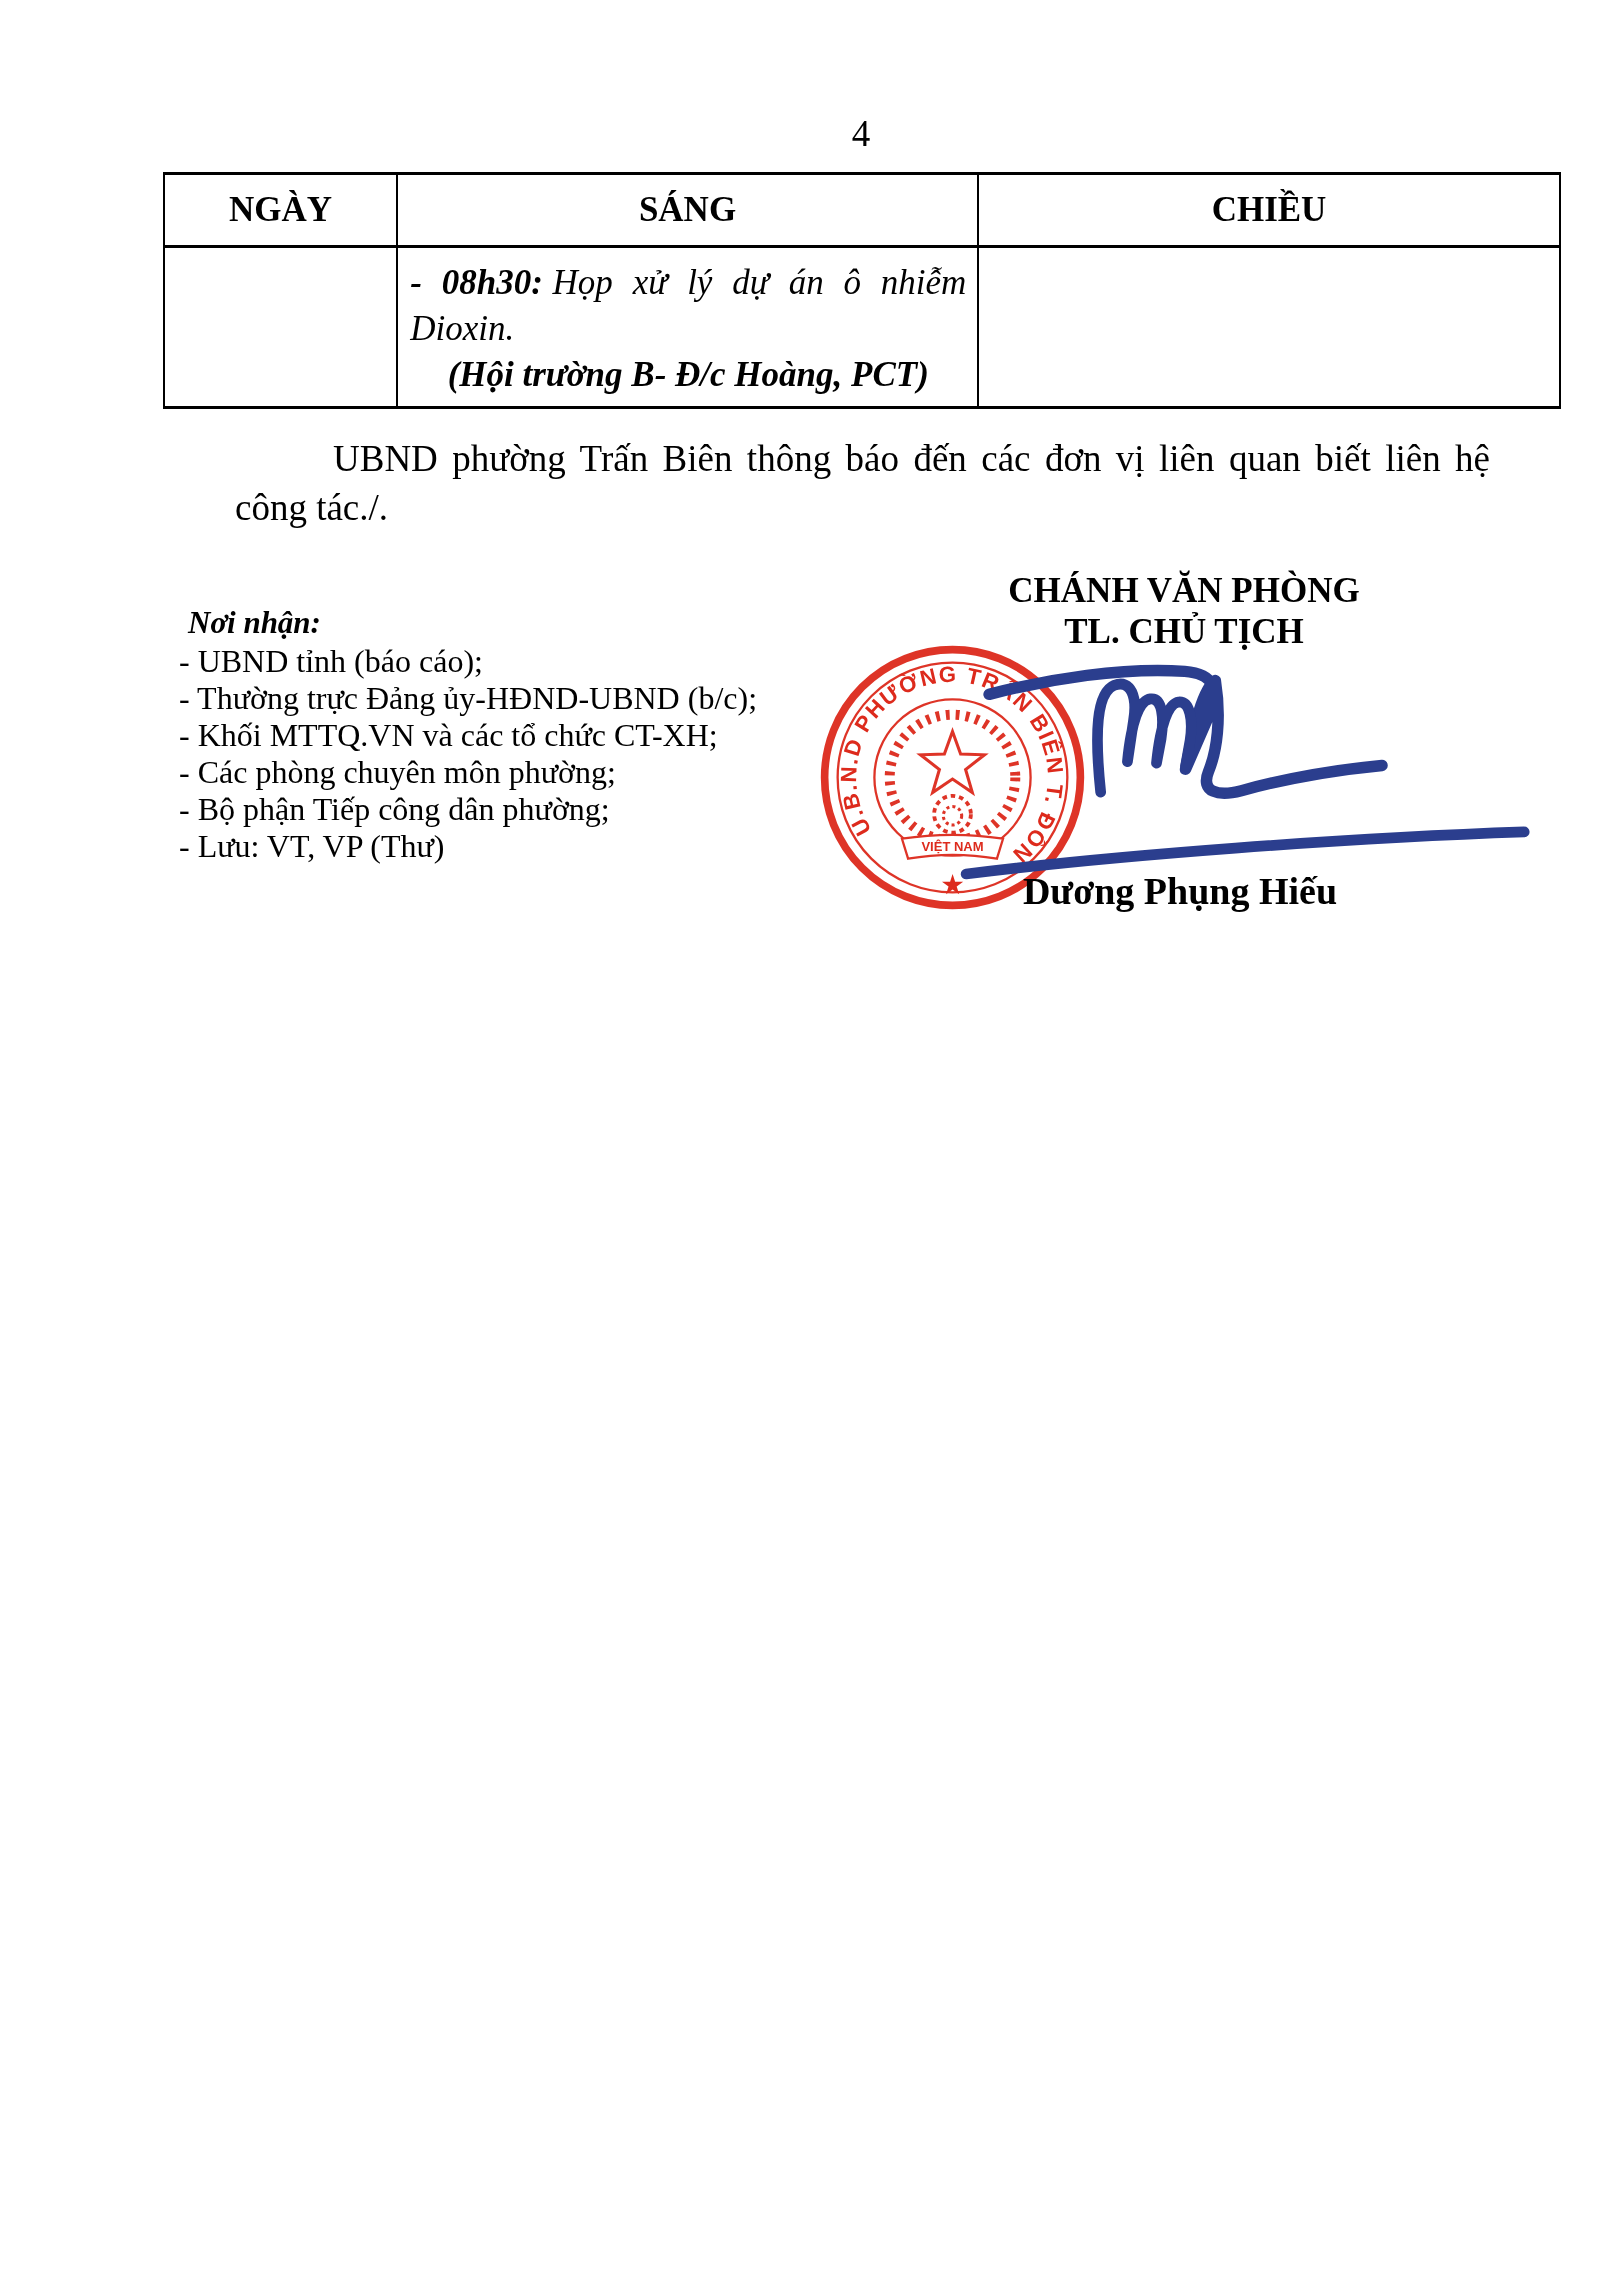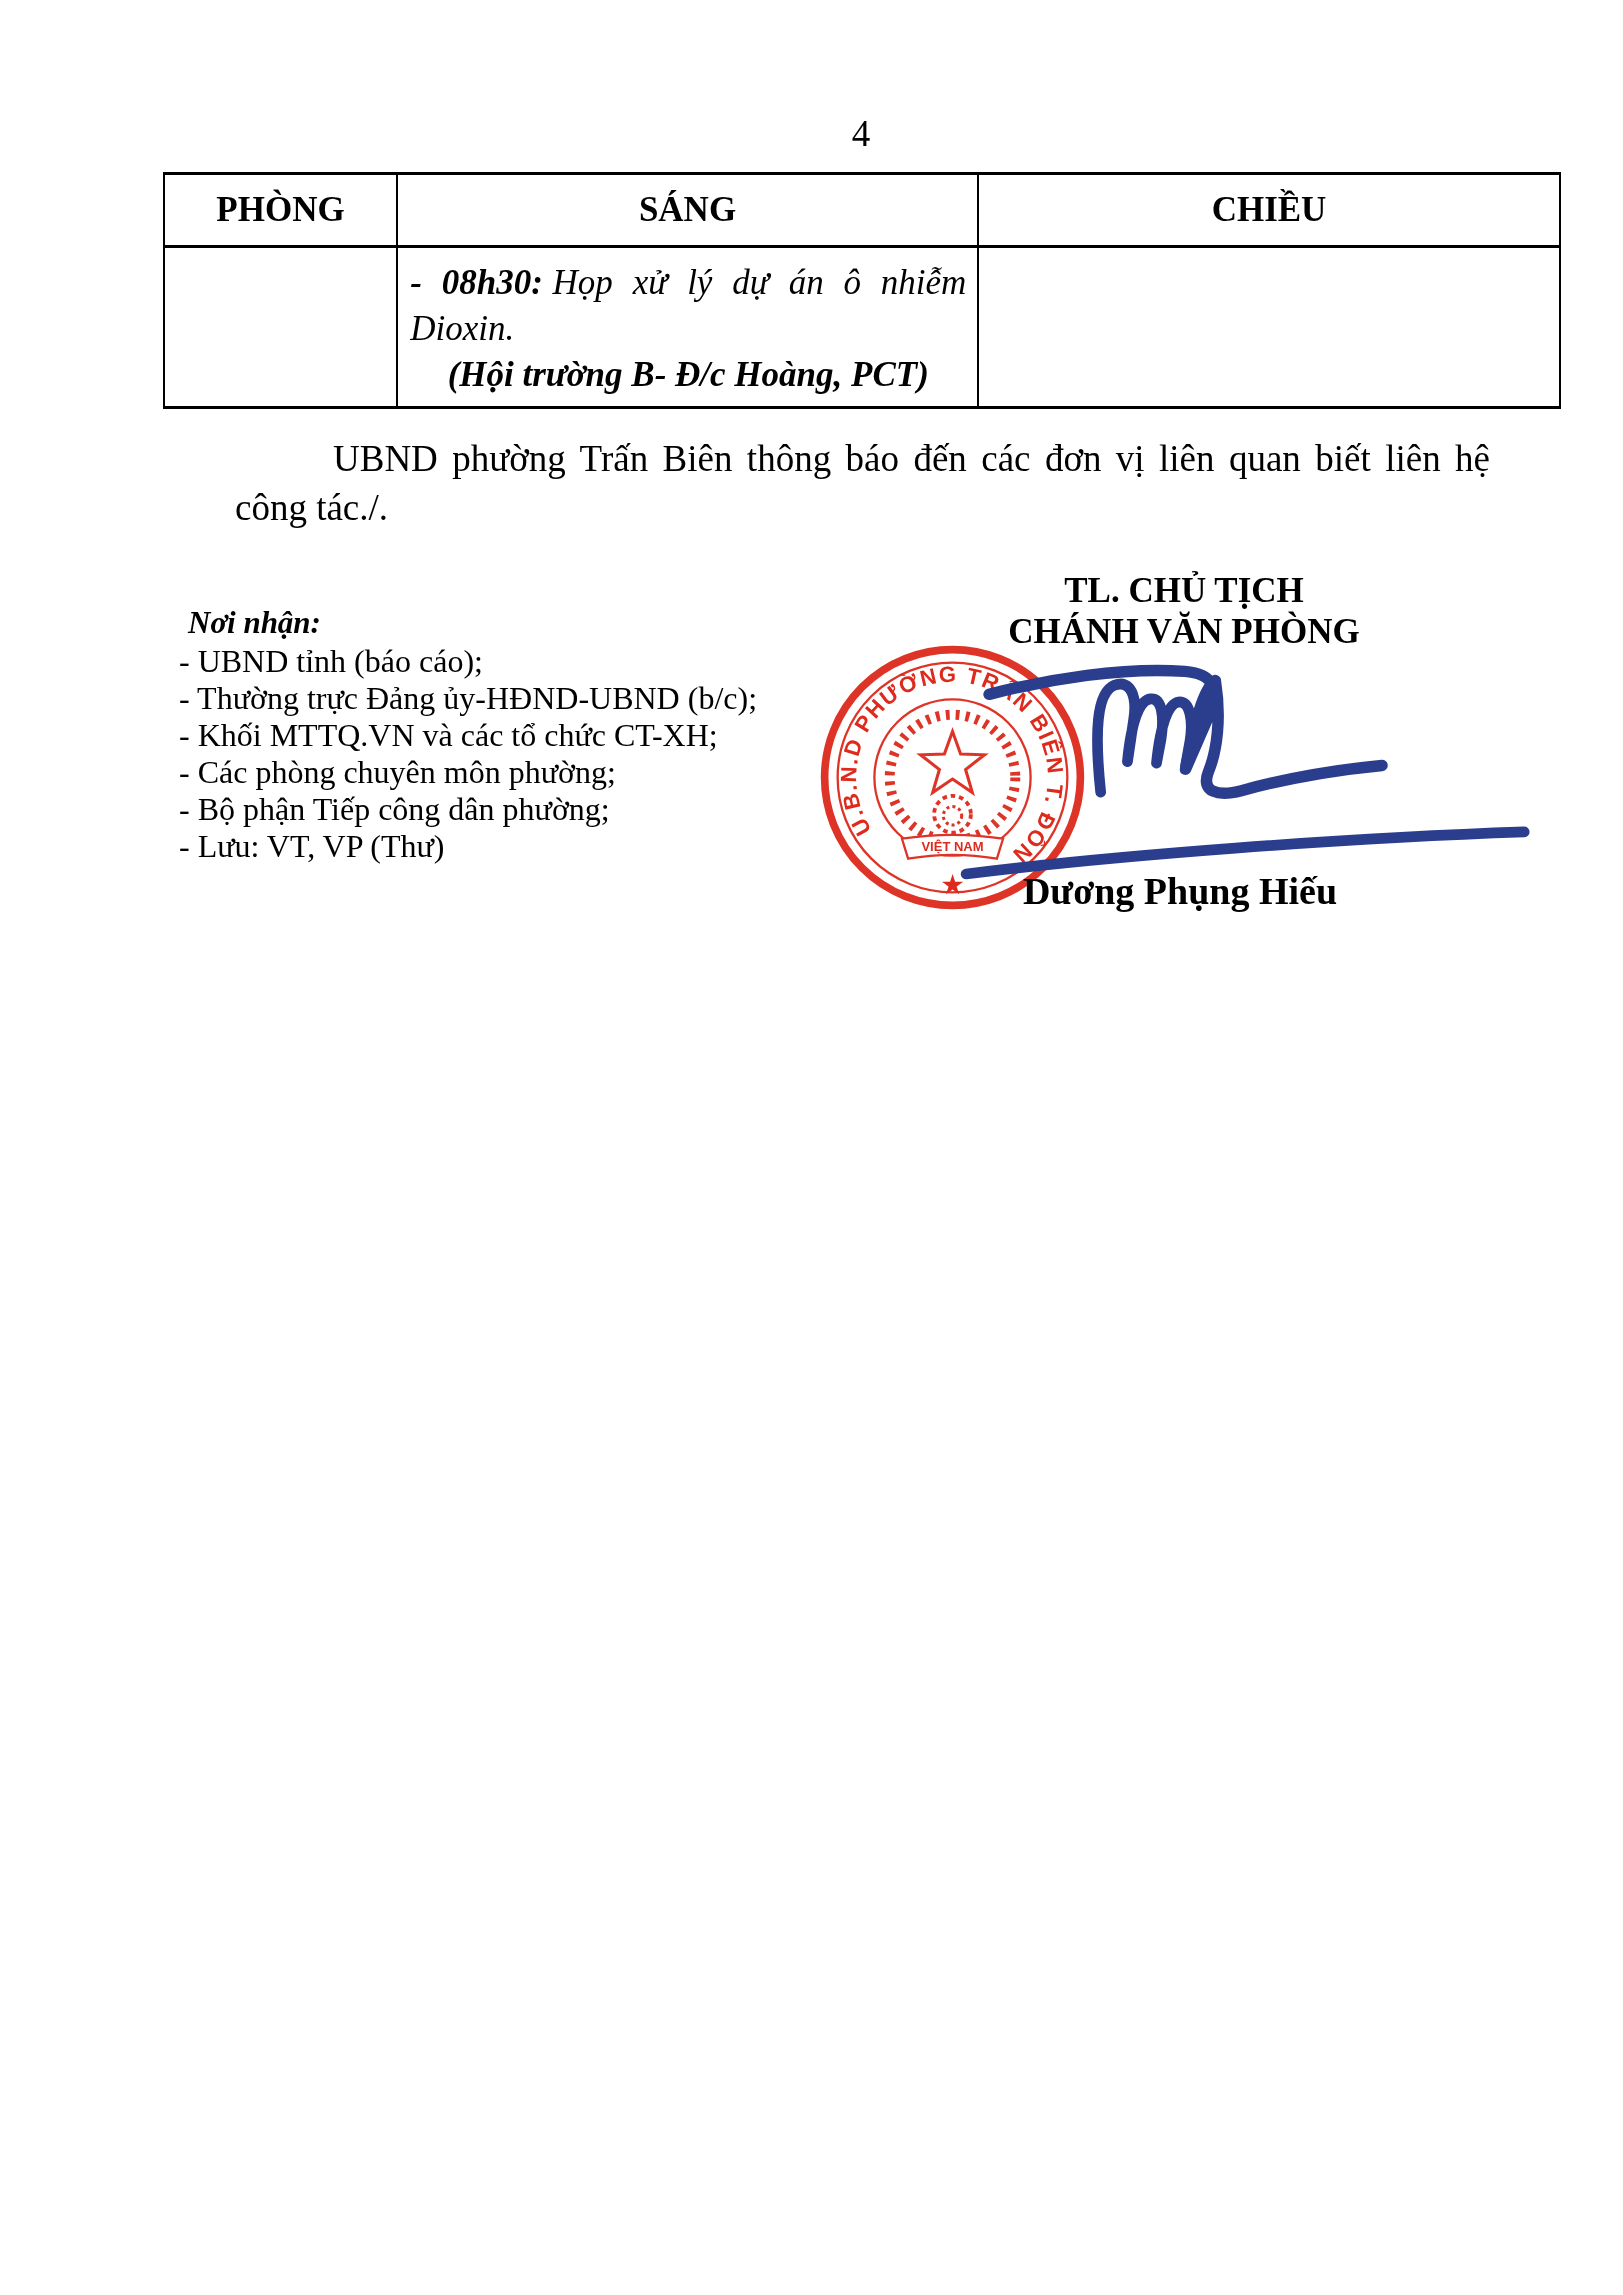--- a/index.html
+++ b/index.html
@@ -88,21 +88,21 @@
   <div class="page-number">4</div>
 
   <table class="schedule">
     <colgroup>
       <col style="width:233px">
       <col style="width:581px">
       <col style="width:582px">
     </colgroup>
     <thead>
       <tr>
-        <th>PHÒNG</th>
+        <th>NGÀY</th>
         <th>SÁNG</th>
         <th>CHIỀU</th>
       </tr>
     </thead>
     <tbody>
       <tr>
         <td class="cell-day"></td>
         <td class="cell-morning">
           <p class="event"><span class="event-time">- 08h30:</span><span class="event-text">Họp xử lý dự án ô nhiễm Dioxin.</span></p>
           <p class="event-location">(Hội trường B- Đ/c Hoàng, PCT)</p>
@@ -118,22 +118,22 @@
     <div class="recipients-label">Nơi nhận:</div>
     <div class="recipient-item">- UBND tỉnh (báo cáo);</div>
     <div class="recipient-item">- Thường trực Đảng ủy-HĐND-UBND (b/c);</div>
     <div class="recipient-item">- Khối MTTQ.VN và các tổ chức CT-XH;</div>
     <div class="recipient-item">- Các phòng chuyên môn phường;</div>
     <div class="recipient-item">- Bộ phận Tiếp công dân phường;</div>
     <div class="recipient-item">- Lưu: VT, VP (Thư)</div>
   </div>
 
   <div class="sign-titles">
+    <div>CHÁNH VĂN PHÒNG</div>
     <div>TL. CHỦ TỊCH</div>
-    <div>CHÁNH VĂN PHÒNG</div>
   </div>
 
   <svg class="stamp-svg" viewBox="-173 -173 346 350" xmlns="http://www.w3.org/2000/svg">
     <g stroke="#dd2a1c" fill="none" opacity="0.95">
       <circle r="167" fill="#ffffff" stroke-width="10"></circle>
       <circle r="150" stroke-width="3"></circle>
       <circle r="102" stroke-width="3"></circle>
 
       <circle r="82" stroke-width="13" stroke-dasharray="5 8"></circle>
       <path d="M 0 -60 L 10.6 -30.6 L 41.8 -29.6 L 17.1 -10.4 L 25.9 19.6 L 0 2 L -25.9 19.6 L -17.1 -10.4 L -41.8 -29.6 L -10.6 -30.6 Z" fill="#ffffff" stroke-width="4"></path>

